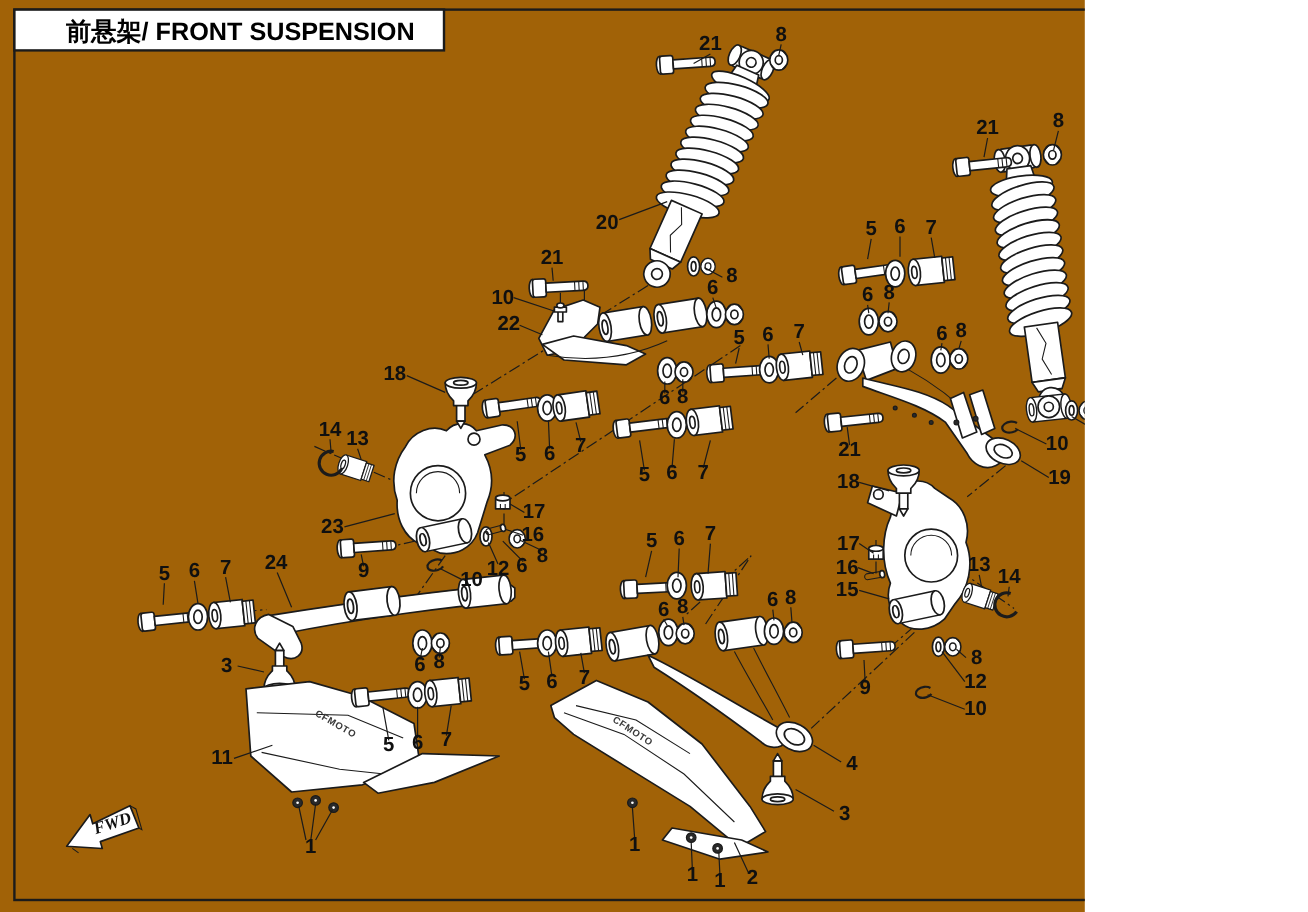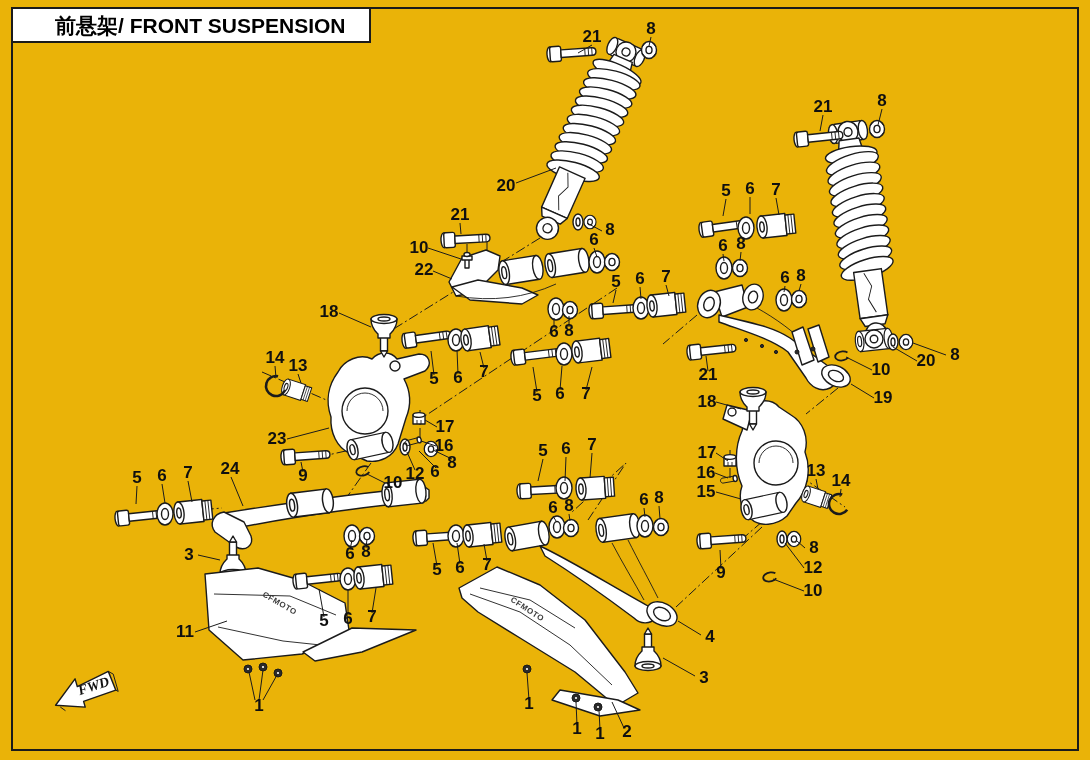--- a/index.html
+++ b/index.html
@@ -1,16 +1,16 @@
 <!DOCTYPE html>
 <html><head>
 <meta charset="utf-8">
 <style>
   html,body{margin:0;padding:0;background:#fff;}
-  #stage{position:relative;width:1090px;height:760px;background:#eab308;overflow:hidden;
+  #stage{position:relative;width:904px;height:760px;background:#a16207;overflow:hidden;
          font-family:"Liberation Sans",sans-serif;}
   svg{display:block}
   .p{fill:#ffffff;stroke:#1b1b1b;stroke-width:1.4;stroke-linejoin:round;stroke-linecap:round;}
   .thin{fill:none;stroke:#1b1b1b;stroke-width:.9;}
   .dark{fill:#2a2a2a;stroke:#1b1b1b;stroke-width:1;}
   .leader{fill:none;stroke:#1b1b1b;stroke-width:1;}
   .dash{fill:none;stroke:#1b1b1b;stroke-width:1;stroke-dasharray:10 3 2 3;}
   text.callout{font:700 17px "Liberation Sans",sans-serif;fill:#101010;text-anchor:middle;}
   text.title{font:700 21px "Liberation Sans","DejaVu Sans",sans-serif;fill:#000;}
   text.logo{font:700 8px "Liberation Sans",sans-serif;fill:#3a3a3a;letter-spacing:.6px;}

